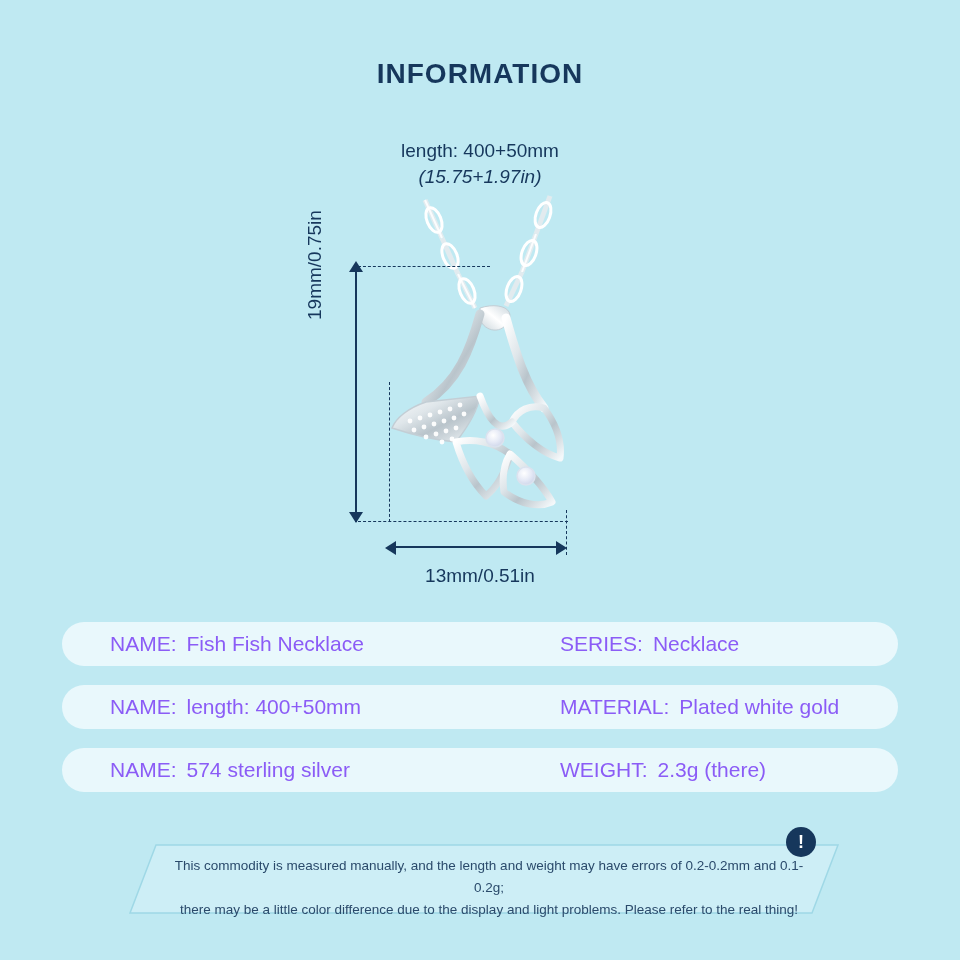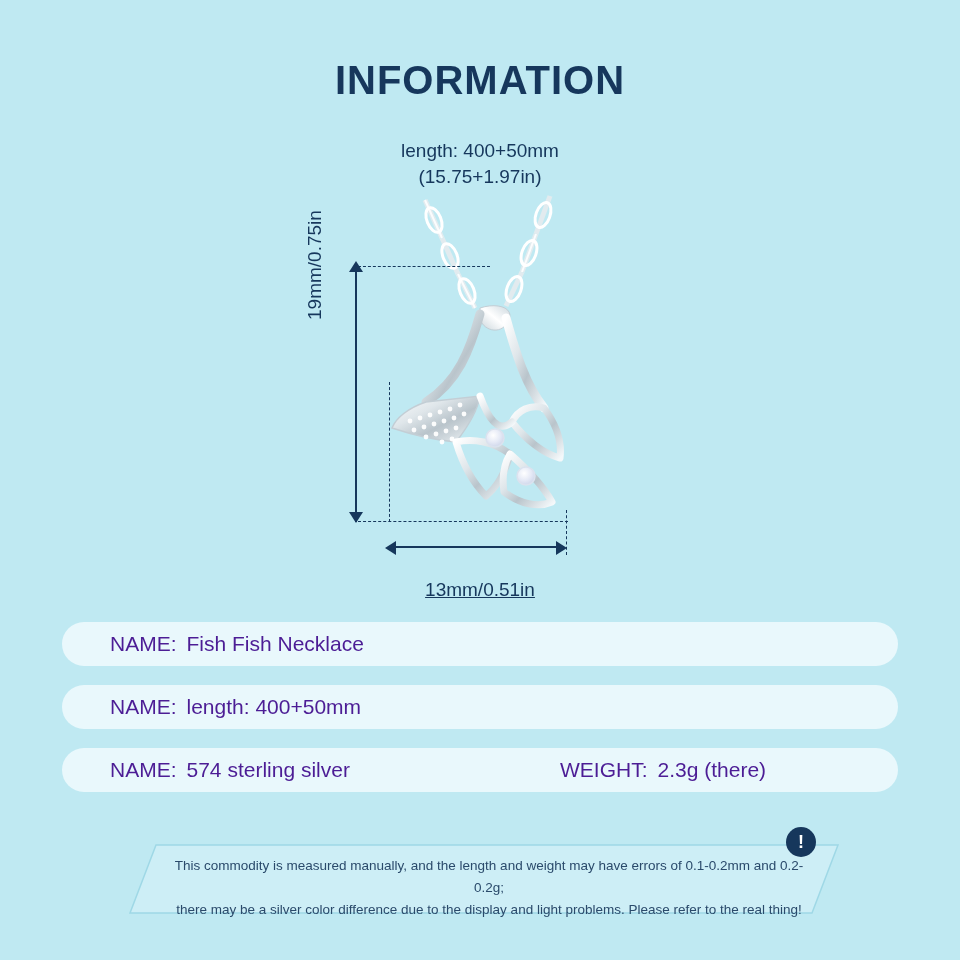--- a/index.html
+++ b/index.html
@@ -21,39 +21,39 @@
     height: 960px;
   }
 
   
   .title {
     position: absolute;
     top: 58px;
     left: 0;
     width: 960px;
     text-align: center;
-    font-size: 40px;
+    font-size: 28px;
     font-weight: bold;
     letter-spacing: 1px;
     color: #16375c;
   }
 
   
   .length-caption {
     position: absolute;
     top: 138px;
     left: 0;
     width: 960px;
     text-align: center;
     font-size: 19px;
     color: #16375c;
     line-height: 26px;
   }
   .length-caption .l1 { display:block; }
-  .length-caption .l2 { display:block; }
+  .length-caption .l2 { display:block;font-style:italic; }
 
   
   .product-area {
     position: absolute;
     left: 330px;
     top: 190px;
     width: 300px;
     height: 400px;
   }
 
@@ -148,26 +148,25 @@
     left: 556px;
     top: 541px;
     width: 0; height: 0;
     border-top: 7px solid transparent;
     border-bottom: 7px solid transparent;
     border-left: 11px solid #16375c;
   }
   .dim-h-label {
     position: absolute;
     left: 390px;
-    top: 579px;
+    top: 565px;
     width: 180px;
     text-align: center;
     font-size: 19px;
     color: #16375c;
-    text-decoration: underline;
   }
 
   
   .spec-rows {
     position: absolute;
     left: 62px;
     top: 622px;
     width: 836px;
   }
   .spec-row {
@@ -176,21 +175,21 @@
     margin-bottom: 19px;
     background: #e9f8fc;
     border-radius: 22px;
     display: flex;
     align-items: center;
   }
   .spec-cell {
     display: flex;
     align-items: baseline;
     font-size: 21px;
-    color: #4c1d95;
+    color: #8b5cf6;
     white-space: nowrap;
   }
   .spec-cell.left { margin-left: 48px; width: 450px; }
   .spec-cell.right { margin-left: 0; }
   .spec-label { margin-right: 10px; }
   .spec-value { }
 
   
   .disclaimer {
     position: absolute;
@@ -335,26 +334,34 @@
   <div class="arrow-right"></div>
   <div class="dim-h-label">13mm/0.51in</div>
 
   <div class="spec-rows">
 
     <div class="spec-row">
       <div class="spec-cell left">
         <span class="spec-label">NAME:</span>
         <span class="spec-value">Fish Fish Necklace</span>
       </div>
+      <div class="spec-cell right">
+        <span class="spec-label">SERIES:</span>
+        <span class="spec-value">Necklace</span>
+      </div>
     </div>
 
     <div class="spec-row">
       <div class="spec-cell left">
         <span class="spec-label">NAME:</span>
         <span class="spec-value">length: 400+50mm</span>
+      </div>
+      <div class="spec-cell right">
+        <span class="spec-label">MATERIAL:</span>
+        <span class="spec-value">Plated white gold</span>
       </div>
     </div>
 
     <div class="spec-row">
       <div class="spec-cell left">
         <span class="spec-label">NAME:</span>
         <span class="spec-value">574 sterling silver</span>
       </div>
       <div class="spec-cell right">
         <span class="spec-label">WEIGHT:</span>
@@ -363,18 +370,18 @@
     </div>
 
   </div>
 
   <div class="disclaimer">
     <svg class="disclaimer-shape" viewBox="0 0 712 72" preserveAspectRatio="none">
       <polygon points="28,2 710,2 684,70 2,70" fill="#cdeef6" stroke="#9fd8e6" stroke-width="1.5"></polygon>
     </svg>
     <div class="excl-badge">!</div>
     <div class="disclaimer-text">
-      <div>This commodity is measured manually, and the length and weight may have errors of 0.1-0.2mm and 0.2-0.2g;</div>
-      <div>there may be a silver color difference due to the display and light problems. Please refer to the real thing!</div>
+      <div>This commodity is measured manually, and the length and weight may have errors of 0.2-0.2mm and 0.1-0.2g;</div>
+      <div>there may be a little color difference due to the display and light problems. Please refer to the real thing!</div>
     </div>
   </div>
 
 </div>
 
 </body></html>

